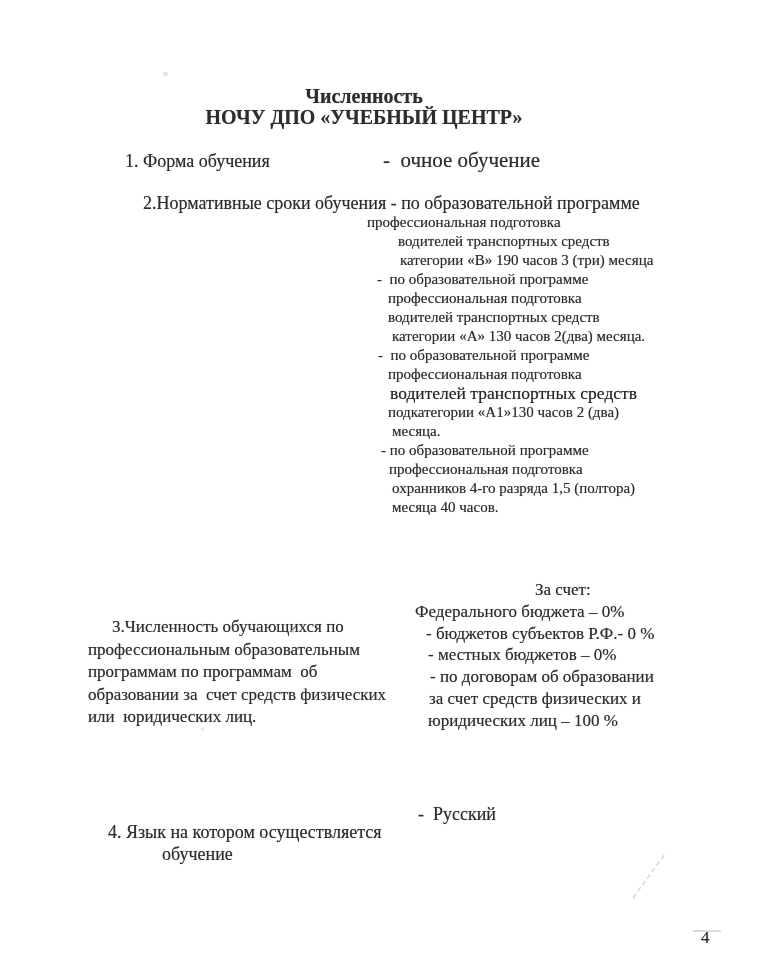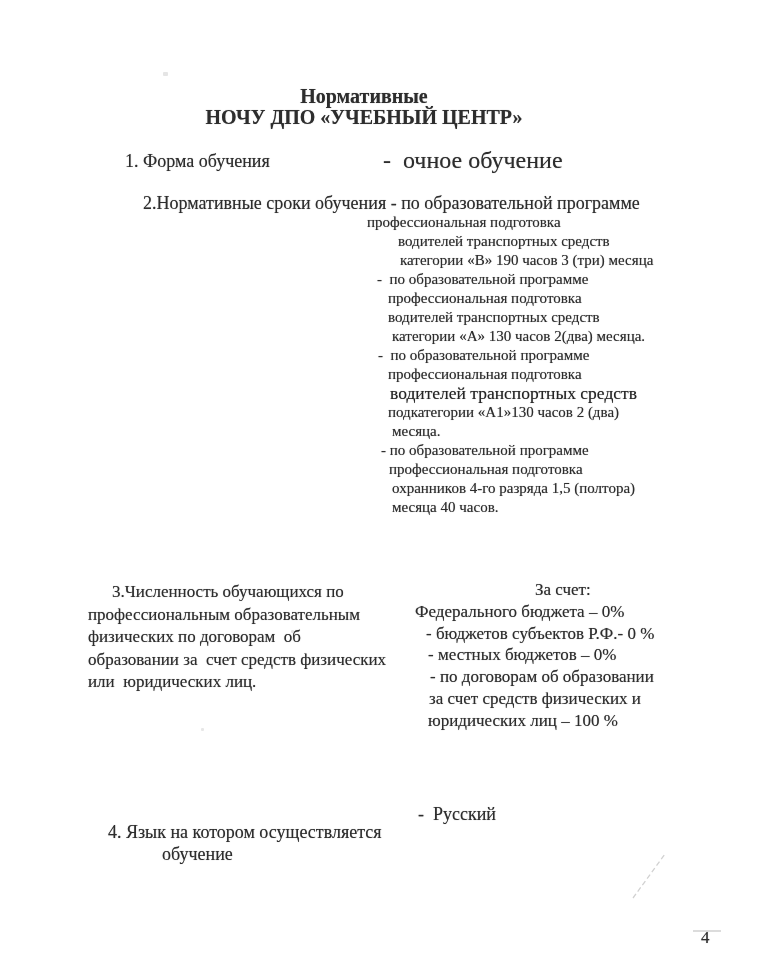--- a/index.html
+++ b/index.html
@@ -10,29 +10,29 @@
     font-family:"Liberation Serif","DejaVu Serif",serif;
     color:#2d2d2d;
     overflow:hidden;
   }
   .txt{white-space:pre-wrap;text-shadow:0 0 0.8px rgba(45,45,45,0.55);}
   
   .doc-header{position:absolute;top:86px;left:64px;width:600px;text-align:center;
               font-weight:bold;font-size:20px;line-height:21px;}
   
   .item1-label{position:absolute;top:151px;left:125px;font-size:18px;line-height:20px;}
-  .item1-value{position:absolute;top:150px;left:383px;font-size:24px;line-height:20px;}
+  .item1-value{position:absolute;top:150px;left:383px;font-size:21px;line-height:20px;}
   
   .item2-label{position:absolute;top:193px;left:123px;font-size:18px;line-height:20px;margin-left:20px;}
   .program-block{position:absolute;top:213px;left:0;width:654px;font-size:15px;line-height:19px;}
   .program-block .pl{height:19px;}
   .pl.big{font-size:17.5px;color:#242424;}
   
   .s3-left{position:absolute;top:581px;left:88px;width:345px;font-size:17px;line-height:22.5px;}
-  .s3-left .line:first-child{text-indent:24px;}
+  .s3-left .line:first-child{text-indent:24px;margin-top:35px;}
   .s3-right{position:absolute;top:579px;left:415px;width:320px;font-size:17px;line-height:21.8px;}
   .s3-right .rtitle{padding-left:120px;}
   
   .item4-label{position:absolute;top:822px;left:108px;font-size:18px;line-height:21.5px;}
   .item4-label .l2{padding-left:54px;}
   .item4-value{position:absolute;top:804px;left:418px;font-size:18px;line-height:21px;}
   
   .page-number{position:absolute;top:928px;left:701px;font-size:17px;}
   .pn-rule{position:absolute;top:930px;left:693px;width:28px;height:1.5px;background:#d0d0d0;opacity:.75;}
   .speck{position:absolute;background:#cfcfcf;border-radius:1px;}
@@ -40,21 +40,21 @@
   .speck2{top:630px;left:291px;width:3px;height:3px;opacity:.6;}
   .speck3{top:728px;left:201px;width:3px;height:3px;opacity:.5;}
   .scratch{position:absolute;top:845px;left:620px;}
 </style>
 </head>
 <body>
 
 <div class="page">
 
   <div class="doc-header">
-    <div class="txt">Нормативные</div>
+    <div class="txt">Численность</div>
     <div class="txt">НОЧУ ДПО «УЧЕБНЫЙ ЦЕНТР»</div>
   </div>
 
   <div class="item1-label txt">1. Форма обучения</div>
   <div class="item1-value txt">-  очное обучение</div>
 
   <div class="item2-label txt">2.Нормативные сроки обучения - по образовательной программе</div>
 
   <div class="program-block">
     <div class="pl txt" style="padding-left:367px">профессиональная подготовка</div>
@@ -71,21 +71,21 @@
     <div class="pl txt" style="padding-left:392px">месяца.</div>
     <div class="pl txt" style="padding-left:381px">- по образовательной программе</div>
     <div class="pl txt" style="padding-left:389px">профессиональная подготовка</div>
     <div class="pl txt" style="padding-left:392px">охранников 4-го разряда 1,5 (полтора)</div>
     <div class="pl txt" style="padding-left:392px">месяца 40 часов.</div>
   </div>
 
   <div class="s3-left">
     <div class="line txt">3.Численность обучающихся по</div>
     <div class="line txt">профессиональным образовательным</div>
-    <div class="line txt">физических по договорам  об</div>
+    <div class="line txt">программам по программам  об</div>
     <div class="line txt">образовании за  счет средств физических</div>
     <div class="line txt">или  юридических лиц.</div>
   </div>
 
   <div class="s3-right">
     <div class="rtitle txt">За счет:</div>
     <div class="txt" style="padding-left:0px">Федерального бюджета – 0%</div>
     <div class="txt" style="padding-left:11px">- бюджетов субъектов Р.Ф.- 0 %</div>
     <div class="txt" style="padding-left:13px">- местных бюджетов – 0%</div>
     <div class="txt" style="padding-left:15px">- по договорам об образовании</div>

